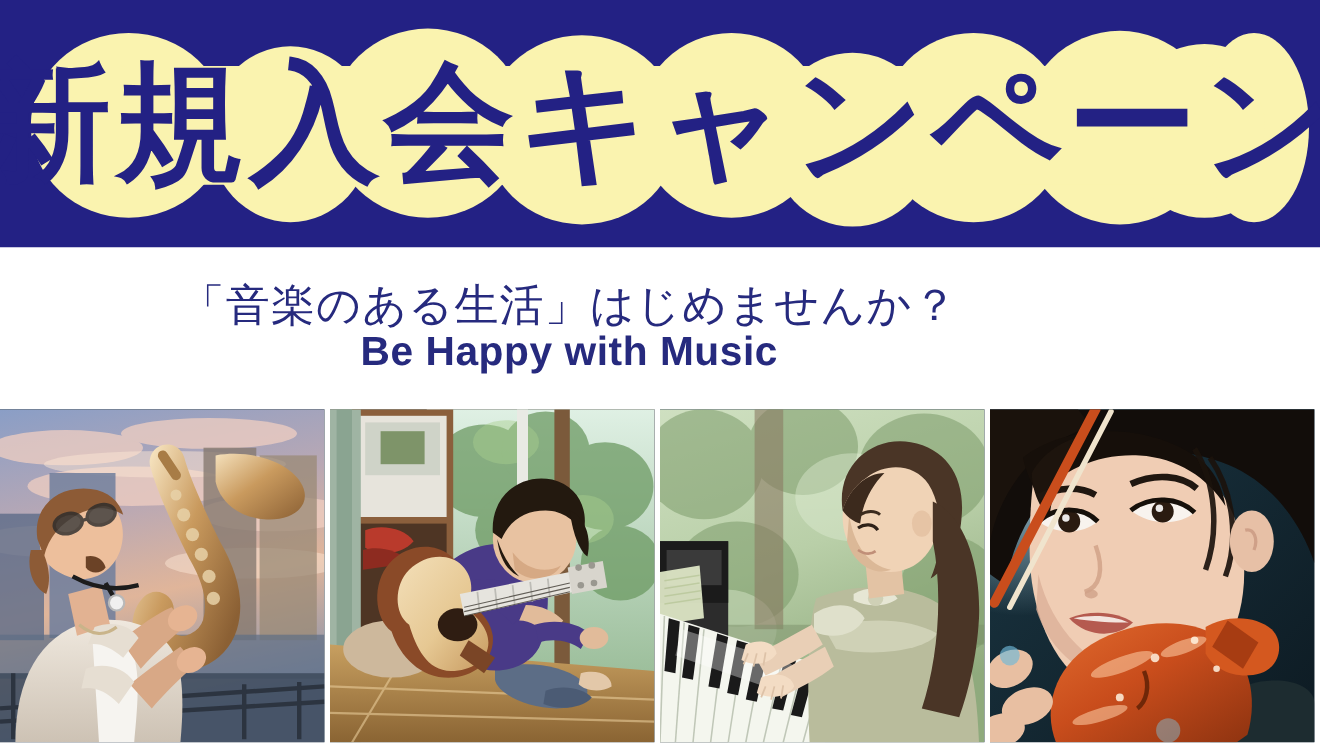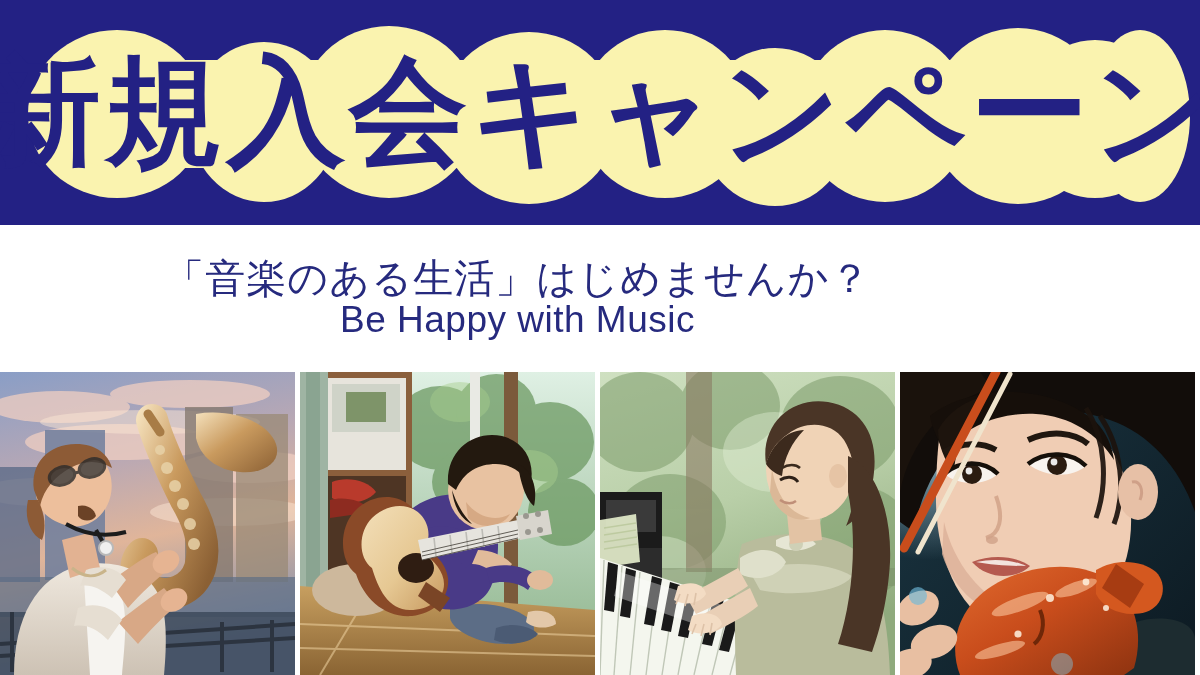--- a/index.html
+++ b/index.html
@@ -43,21 +43,21 @@
     position:absolute;left:0;top:0;width:1035px;height:147px;
     display:flex;flex-direction:column;align-items:center;justify-content:center;
     gap:2px;
   }
   .sub-jp{
     font-size:40px;color:#262a7e;letter-spacing:1px;
     font-family:"DejaVu Sans","Liberation Sans",sans-serif;
     line-height:1.05;white-space:nowrap;
   }
   .sub-en{
-    font-size:37px;font-weight:normal;color:#262a7e;letter-spacing:0.5px;
+    font-size:37px;font-weight:bold;color:#262a7e;letter-spacing:0.5px;
     font-family:"Liberation Sans","DejaVu Sans",sans-serif;
     line-height:1.05;white-space:nowrap;
   }
 
   
   .mascot{
     position:absolute;left:1040px;top:222px;width:150px;height:150px;
   }
 
   

